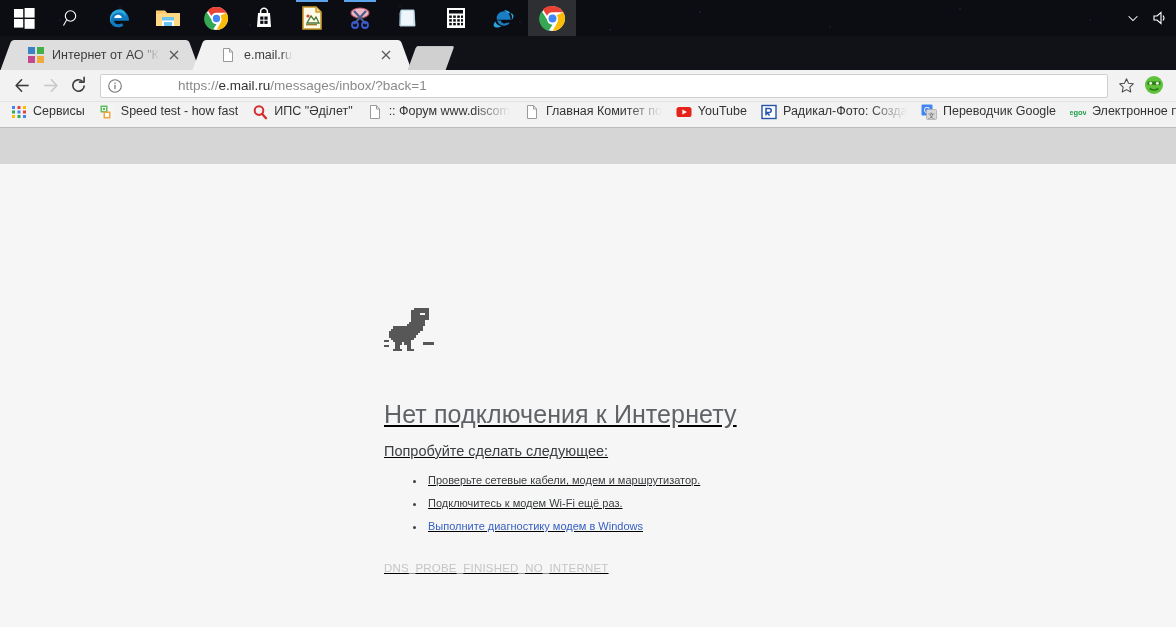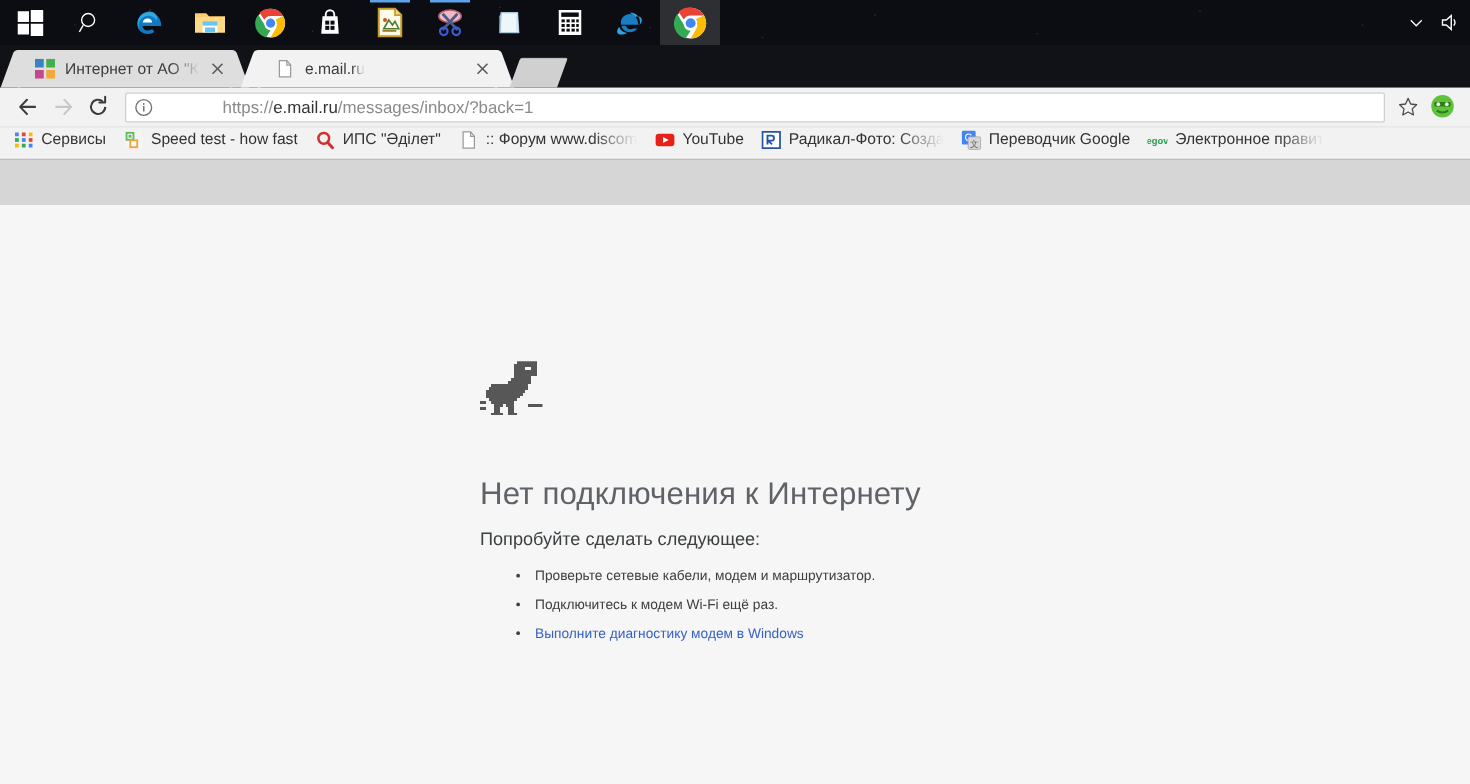--- a/index.html
+++ b/index.html
@@ -136,21 +136,21 @@
     -webkit-mask-image: linear-gradient(to right, #000 70%, transparent 100%);
     mask-image: linear-gradient(to right, #000 70%, transparent 100%);
   }
 
   
   .page {
     position: absolute; top: 128px; left: 0;
     width: 1176px; height: 499px; background: #f6f6f6;
   }
   .err {
-    position: absolute; left: 384px; top: 125px; width: 600px;
+    position: absolute; left: 384px; top: 144px; width: 600px; text-decoration: underline;
   }
   .dino { width: 50px; height: 48px; display: block; }
   .err-title {
     margin-top: 44px;
     font-size: 25px; color: #5f6368; font-weight: normal;
     letter-spacing: .1px;
   }
   .err-sub {
     margin-top: 14px; font-size: 14.5px; color: #3c4043;
   }
@@ -427,20 +427,27 @@
     </div>
 
     <div class="bm clipped">
       <svg class="bm-icon" viewBox="0 0 16 16">
         <path d="M3.5 1.5h6L12.5 5v9.5h-9z" fill="#fff" stroke="#9a9a9a" stroke-width="1"></path>
         <path d="M9.5 1.5V5h3" fill="none" stroke="#9a9a9a" stroke-width="1"></path>
       </svg>
       <span class="bm-label">:: Форум www.discom</span>
     </div>
 
+    <div class="bm clipped">
+      <svg class="bm-icon" viewBox="0 0 16 16">
+        <path d="M3.5 1.5h6L12.5 5v9.5h-9z" fill="#fff" stroke="#9a9a9a" stroke-width="1"></path>
+        <path d="M9.5 1.5V5h3" fill="none" stroke="#9a9a9a" stroke-width="1"></path>
+      </svg>
+      <span class="bm-label">Главная Комитет по</span>
+    </div>
 
     <div class="bm">
       <svg class="bm-icon" viewBox="0 0 16 16">
         <rect x="0.5" y="3" width="15" height="10" rx="2.6" fill="#e62117"></rect>
         <polygon points="6.4,5.6 11,8 6.4,10.4" fill="#fff"></polygon>
       </svg>
       <span class="bm-label">YouTube</span>
     </div>
 
     <div class="bm clipped">
@@ -513,15 +520,16 @@
           <span>Проверьте сетевые кабели, модем и маршрутизатор.</span>
         </li>
         <li>
           <span>Подключитесь к модем Wi-Fi ещё раз.</span>
         </li>
         <li>
           <a href="#" class="err-link">Выполните диагностику модем в Windows</a>
         </li>
       </ul>
 
+      <div class="err-code">DNS_PROBE_FINISHED_NO_INTERNET</div>
     </div>
   </div>
 </div>
 
 </body></html>

